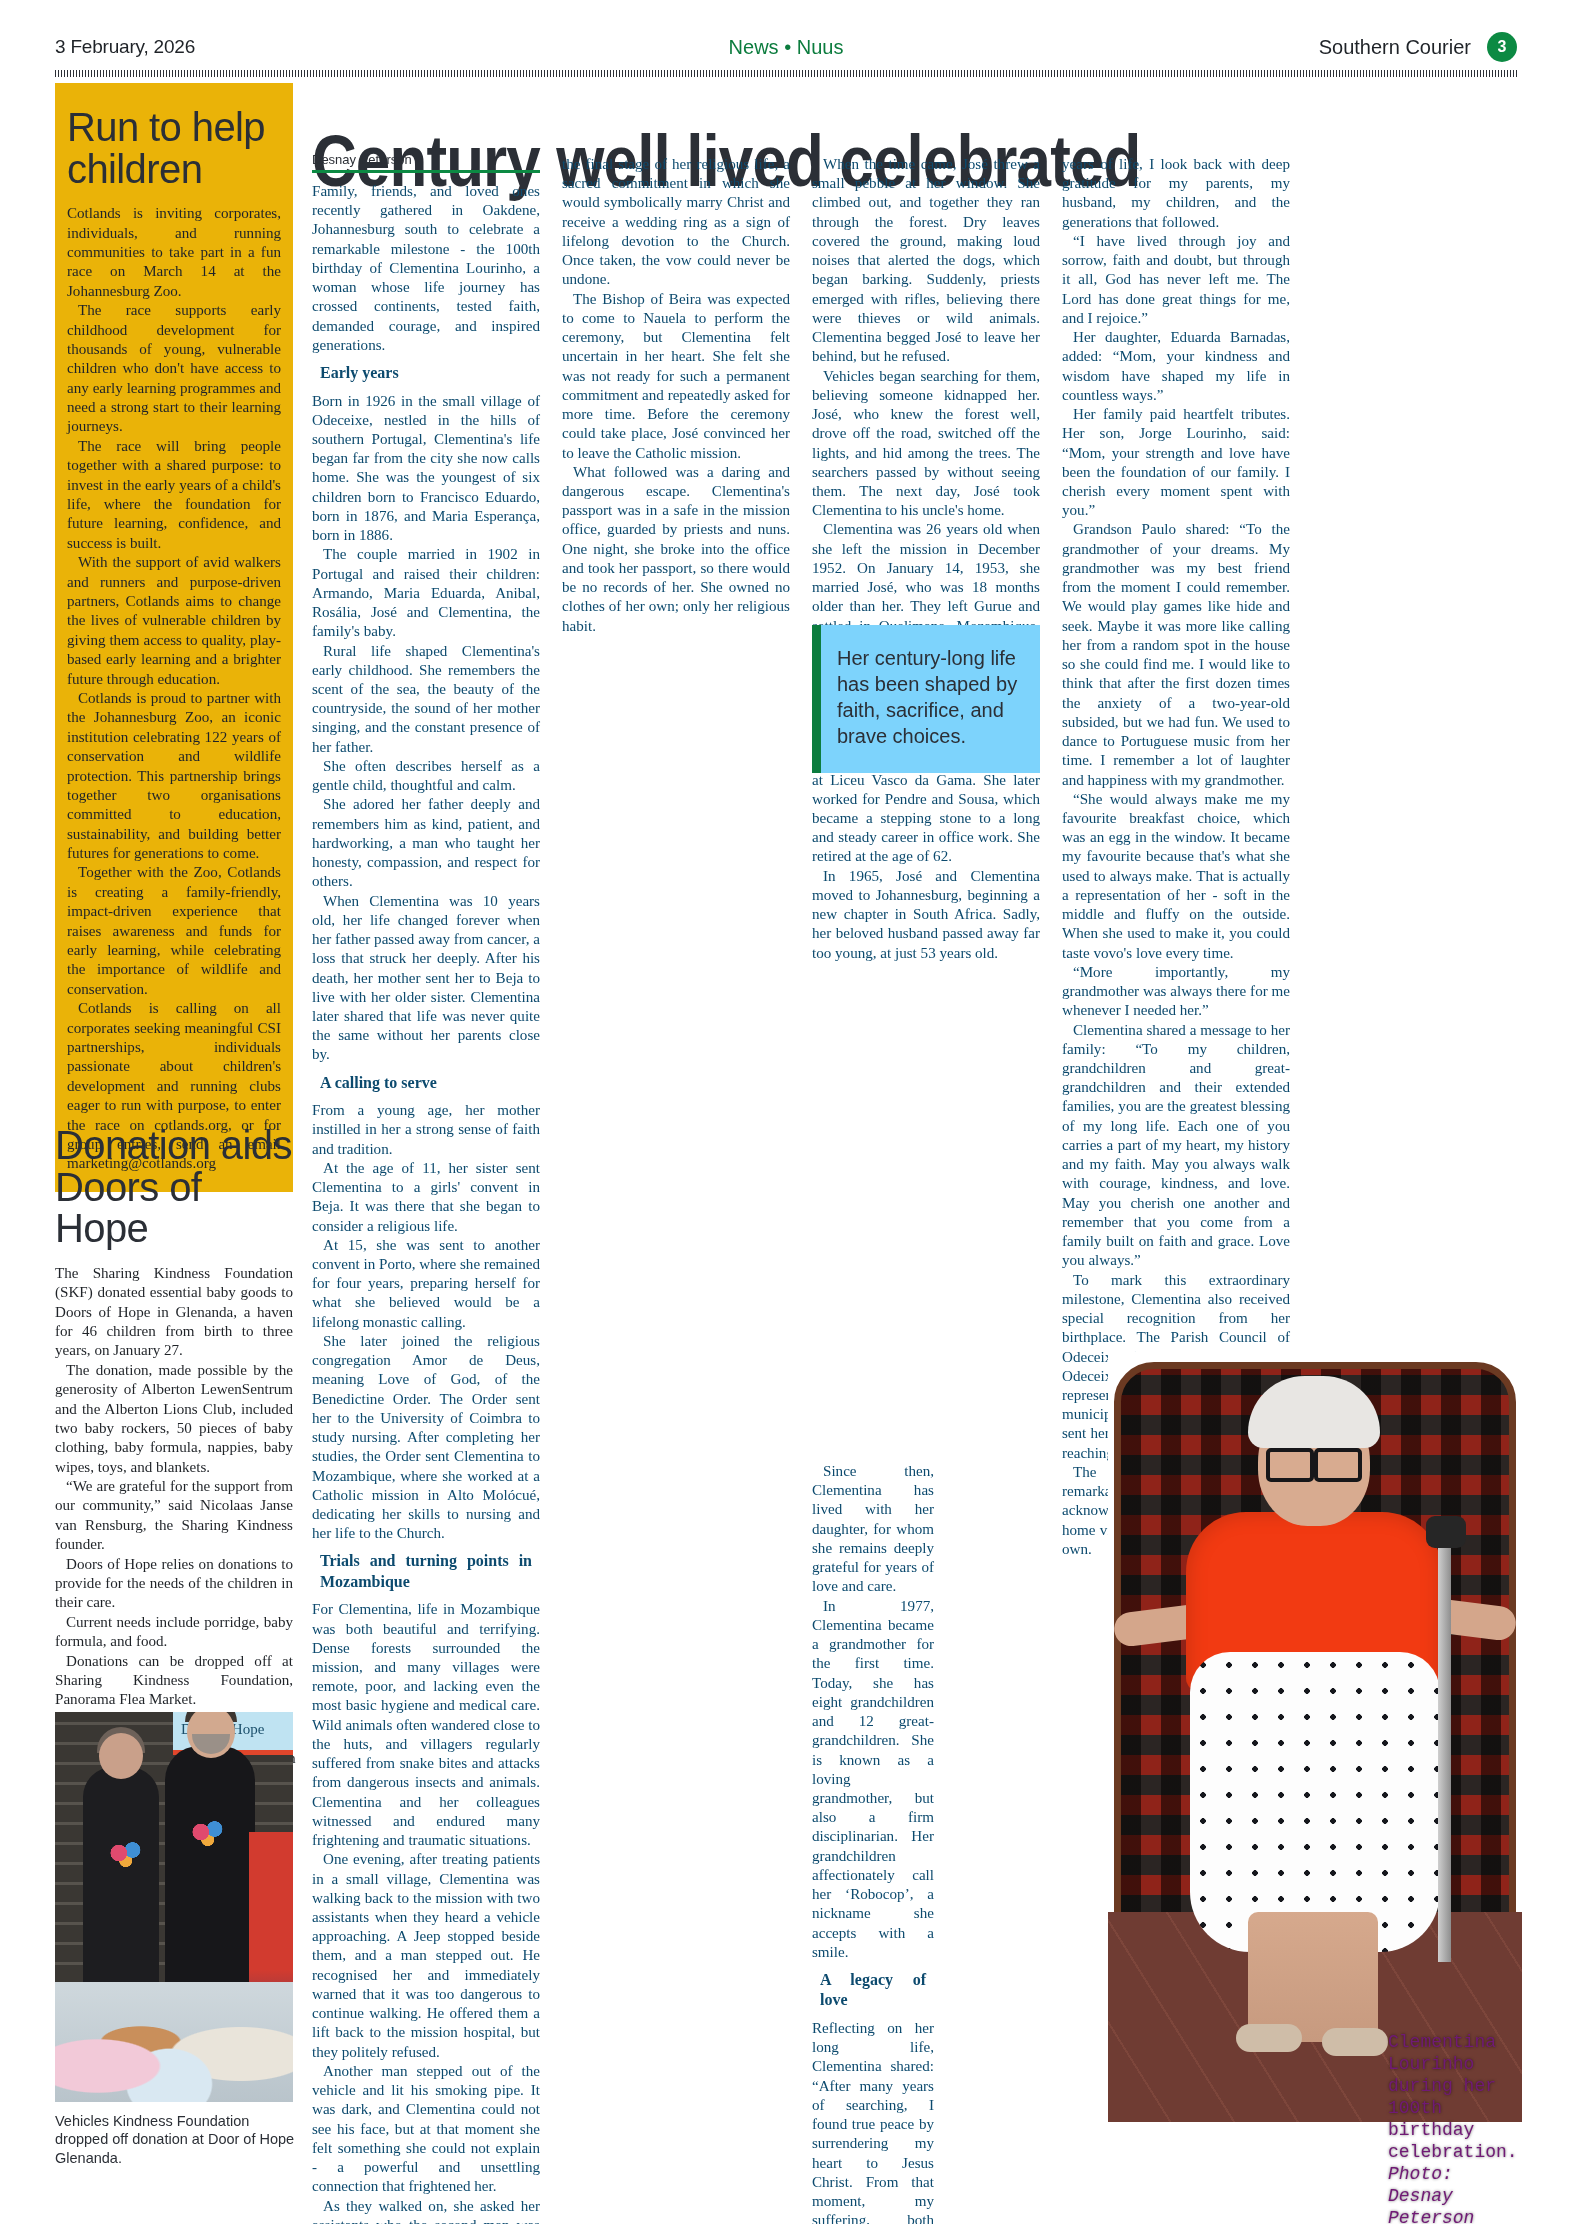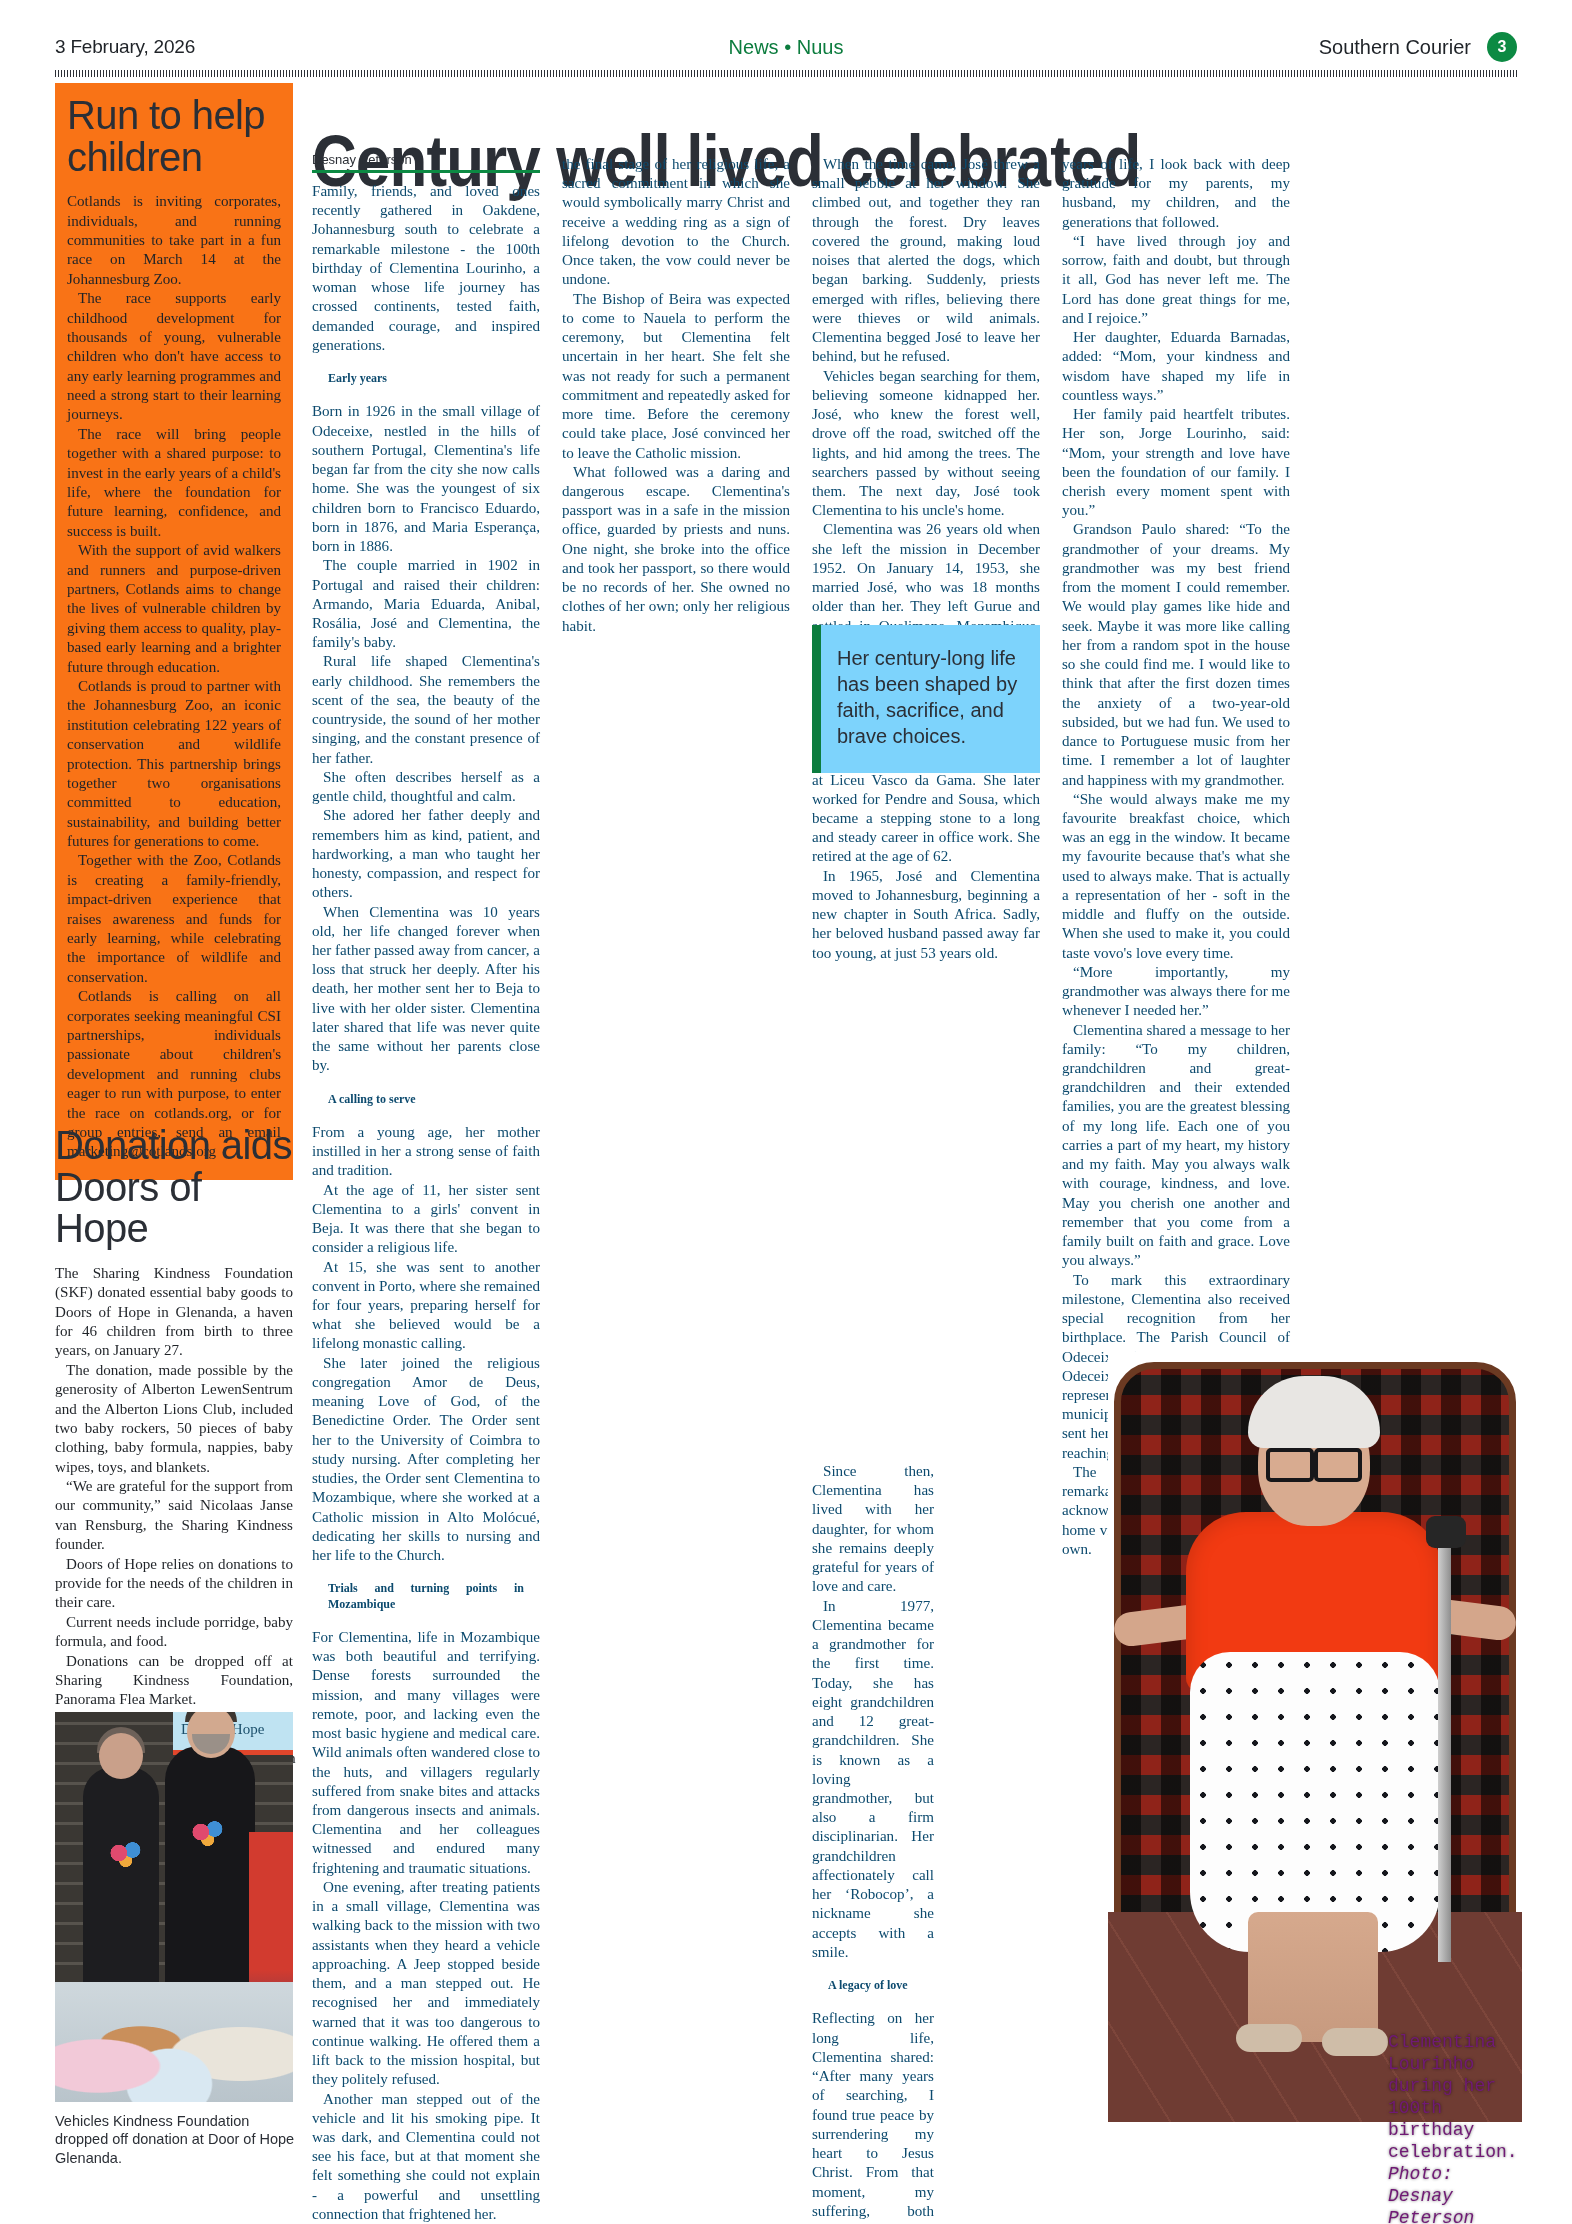--- a/index.html
+++ b/index.html
@@ -12,21 +12,21 @@
   .mh-date{position:absolute;left:0;top:0;font-family:"Liberation Sans",sans-serif;font-size:19px;letter-spacing:-0.2px;color:#1f2328;}
   .mh-center{position:absolute;left:0;right:0;top:0;text-align:center;font-family:"Liberation Sans",sans-serif;font-size:20px;color:#0c7c3e;}
   .mh-right{position:absolute;right:46px;top:0;font-family:"Liberation Sans",sans-serif;font-size:20px;color:#1f2328;}
   .mh-badge{position:absolute;right:0;top:-4px;width:30px;height:30px;border-radius:50%;background:#0c8a43;color:#fff;
             font-family:"Liberation Sans",sans-serif;font-size:16px;font-weight:bold;display:flex;align-items:center;justify-content:center;}
   .rule{position:absolute;left:55px;top:70px;width:1462px;height:7px;
         background:repeating-linear-gradient(90deg,#2b2f36 0 1px,#ffffff 1px 3px);}
 
   
   .col-left{position:absolute;left:55px;top:83px;width:238px;}
-  .grey-box{background:#f97316;padding:12px 12px 18px 12px;}
+  .grey-box{background:#eab308;padding:24px 12px 18px 12px;}
   .side-head{font-family:"Liberation Sans",sans-serif;font-weight:400;font-size:40px;line-height:1.04;
              color:#2b2f36;letter-spacing:-0.6px;margin:0 0 14px 0;}
   .side-head.second{margin-top:0;}
   .side-body p{margin:0;font-size:15.1px;line-height:1.285;text-align:justify;text-indent:11px;hyphens:auto;}
   .side-body p.first{text-indent:0;}
 
   .block2{position:absolute;left:55px;top:1125px;width:238px;}
   .block2 .side-head{margin:0 0 14px 0;}
 
   .photo-left{position:absolute;left:55px;top:1712px;width:238px;height:390px;overflow:hidden;background:#8b8b8b;}
@@ -40,21 +40,21 @@
 
   
   .byline{position:absolute;left:312px;top:152px;width:228px;}
   .byline-name{font-family:"Liberation Sans",sans-serif;font-size:13px;color:#2b2f36;padding-bottom:3px;}
   .byline-rule{height:3px;background:#0c8a43;width:100%;}
 
   
   .acol{position:absolute;font-size:15.1px;line-height:1.275;text-align:justify;hyphens:auto;color:#0c4a6e;}
   .acol p{margin:0;text-indent:11px;}
   .acol p.noind{text-indent:0;}
-  .acol h4{margin:16px;font-size:12px;font-weight:bold;line-height:1.275;text-indent:0;}
+  .acol h4{margin:8px;font-size:16px;font-weight:bold;line-height:1.275;text-indent:0;}
 
   #col1{left:312px;top:182px;width:228px;}
   #col2{left:562px;top:155px;width:228px;}
   #col3{left:812px;top:155px;width:228px;}
   #col4{left:1062px;top:155px;width:228px;}
 
   
   .pullquote{position:absolute;left:812px;top:625px;width:228px;background:#7dd3fc;
              border-left:9px solid #0c7c3e;box-sizing:border-box;padding:20px 16px 24px 16px;}
   .pullquote span{font-family:"Liberation Sans",sans-serif;font-size:20px;line-height:1.3;color:#2b2f36;display:block;}

